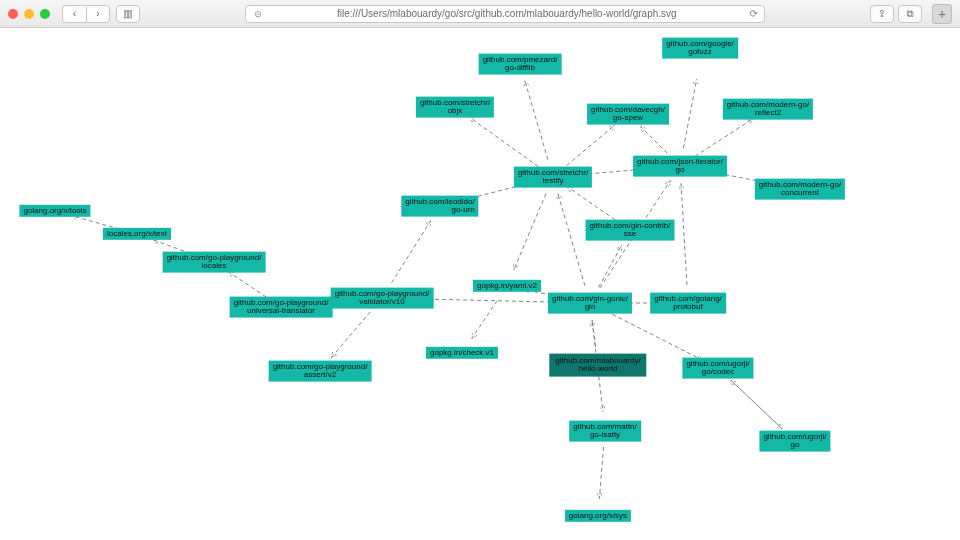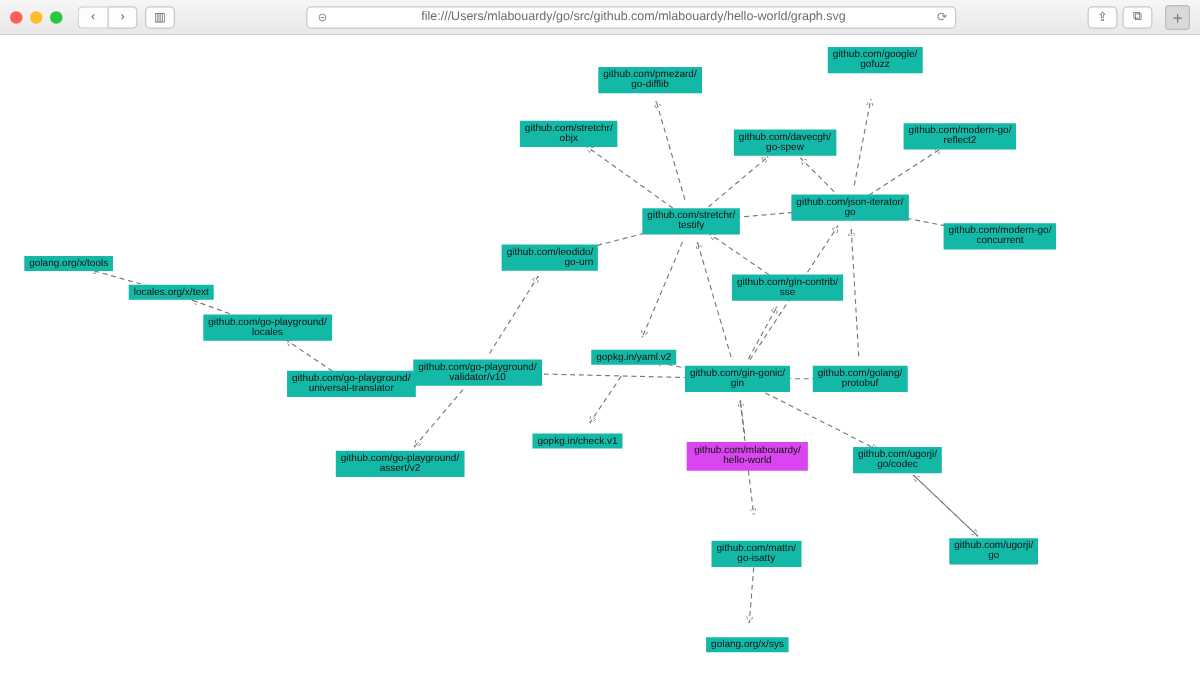--- a/index.html
+++ b/index.html
@@ -83,21 +83,21 @@
     font-size: 8px;
     line-height: 1.05;
     color: #111;
     text-align: center;
     white-space: pre;
     transform: translate(-50%, -50%);
     padding: 2px 4px;
     background: #14b8a6;
   }
   .node.highlight {
-    background: #d946ef;
+    background: #0f766e;
     color: #111;
     padding: 3px 6px;
   }
   svg.edges {
     position:absolute; inset:0; width:100%; height:100%;
   }
   svg.edges path {
     stroke:#777; stroke-width:0.9; fill:none;
     stroke-dasharray: 4 3;
     marker-end: url(#arrow);
@@ -222,17 +222,17 @@
       <div class="node" style="left: 214px; top: 234px;">github.com/go-playground/
 locales</div>
       <div class="node" style="left: 137px; top: 206px;">locales.org/x/text</div>
       <div class="node" style="left: 55px; top: 183px;">golang.org/x/tools</div>
       <div class="node" style="left: 320px; top: 343px;">github.com/go-playground/
 assert/v2</div>
       <div class="node" style="left: 718px; top: 340px;">github.com/ugorji/
 go/codec</div>
       <div class="node" style="left: 795px; top: 413px;">github.com/ugorji/
 go</div>
-      <div class="node" style="left: 605px; top: 415px;">github.com/mattn/
+      <div class="node" style="left: 605px; top: 403px;">github.com/mattn/
 go-isatty</div>
       <div class="node" style="left: 598px; top: 488px; text-align: center;">golang.org/x/sys</div>
     </div>
 </div>
 
 </body></html>

